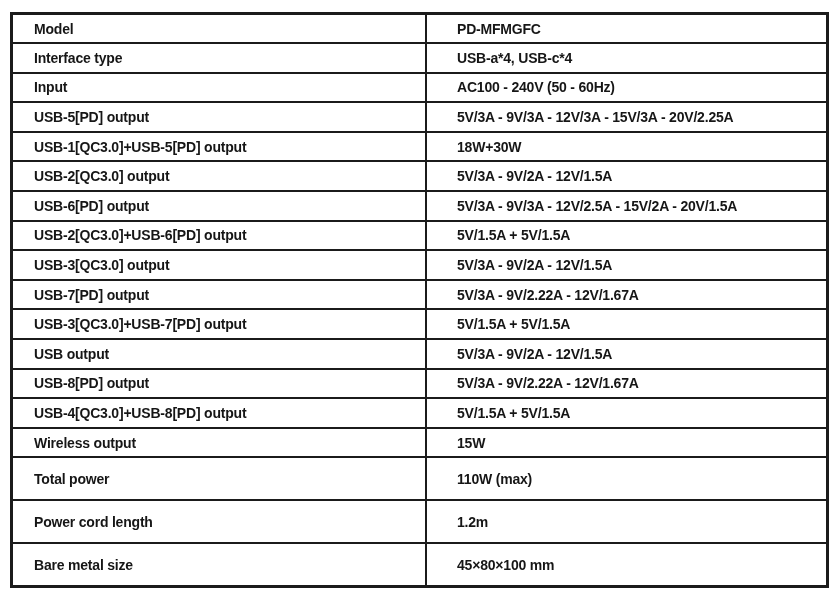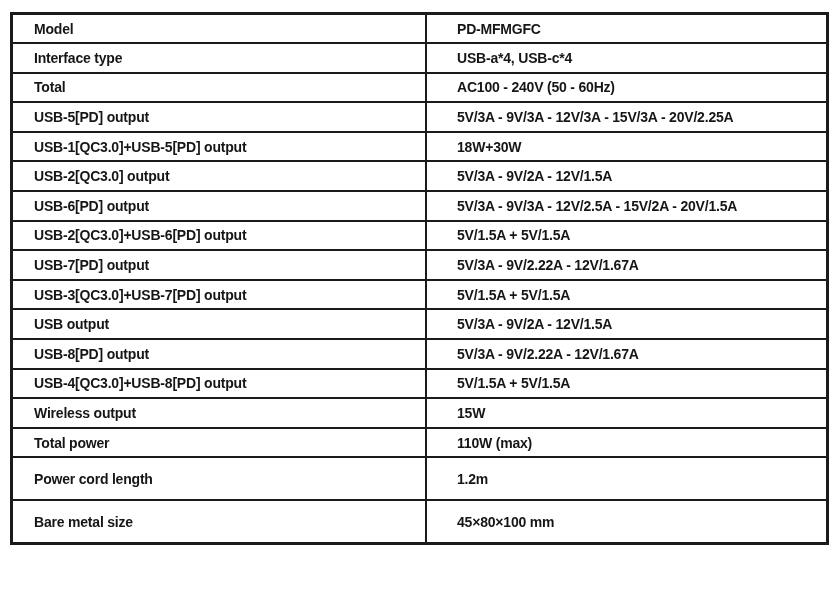--- a/index.html
+++ b/index.html
@@ -56,21 +56,21 @@
   <tbody>
     <tr>
       <td class="label-cell">Model</td>
       <td class="value-cell">PD-MFMGFC</td>
     </tr>
     <tr>
       <td class="label-cell">Interface type</td>
       <td class="value-cell">USB-a*4, USB-c*4</td>
     </tr>
     <tr>
-      <td class="label-cell">Total</td>
+      <td class="label-cell">Input</td>
       <td class="value-cell">AC100 - 240V (50 - 60Hz)</td>
     </tr>
     <tr>
       <td class="label-cell">USB-5[PD] output</td>
       <td class="value-cell">5V/3A - 9V/3A - 12V/3A - 15V/3A - 20V/2.25A</td>
     </tr>
     <tr>
       <td class="label-cell">USB-1[QC3.0]+USB-5[PD] output</td>
       <td class="value-cell">18W+30W</td>
     </tr>
@@ -78,20 +78,24 @@
       <td class="label-cell">USB-2[QC3.0] output</td>
       <td class="value-cell">5V/3A - 9V/2A - 12V/1.5A</td>
     </tr>
     <tr>
       <td class="label-cell">USB-6[PD] output</td>
       <td class="value-cell">5V/3A - 9V/3A - 12V/2.5A - 15V/2A - 20V/1.5A</td>
     </tr>
     <tr>
       <td class="label-cell">USB-2[QC3.0]+USB-6[PD] output</td>
       <td class="value-cell">5V/1.5A + 5V/1.5A</td>
+    </tr>
+    <tr>
+      <td class="label-cell">USB-3[QC3.0] output</td>
+      <td class="value-cell">5V/3A - 9V/2A - 12V/1.5A</td>
     </tr>
     <tr>
       <td class="label-cell">USB-7[PD] output</td>
       <td class="value-cell">5V/3A - 9V/2.22A - 12V/1.67A</td>
     </tr>
     <tr>
       <td class="label-cell">USB-3[QC3.0]+USB-7[PD] output</td>
       <td class="value-cell">5V/1.5A + 5V/1.5A</td>
     </tr>
     <tr>

